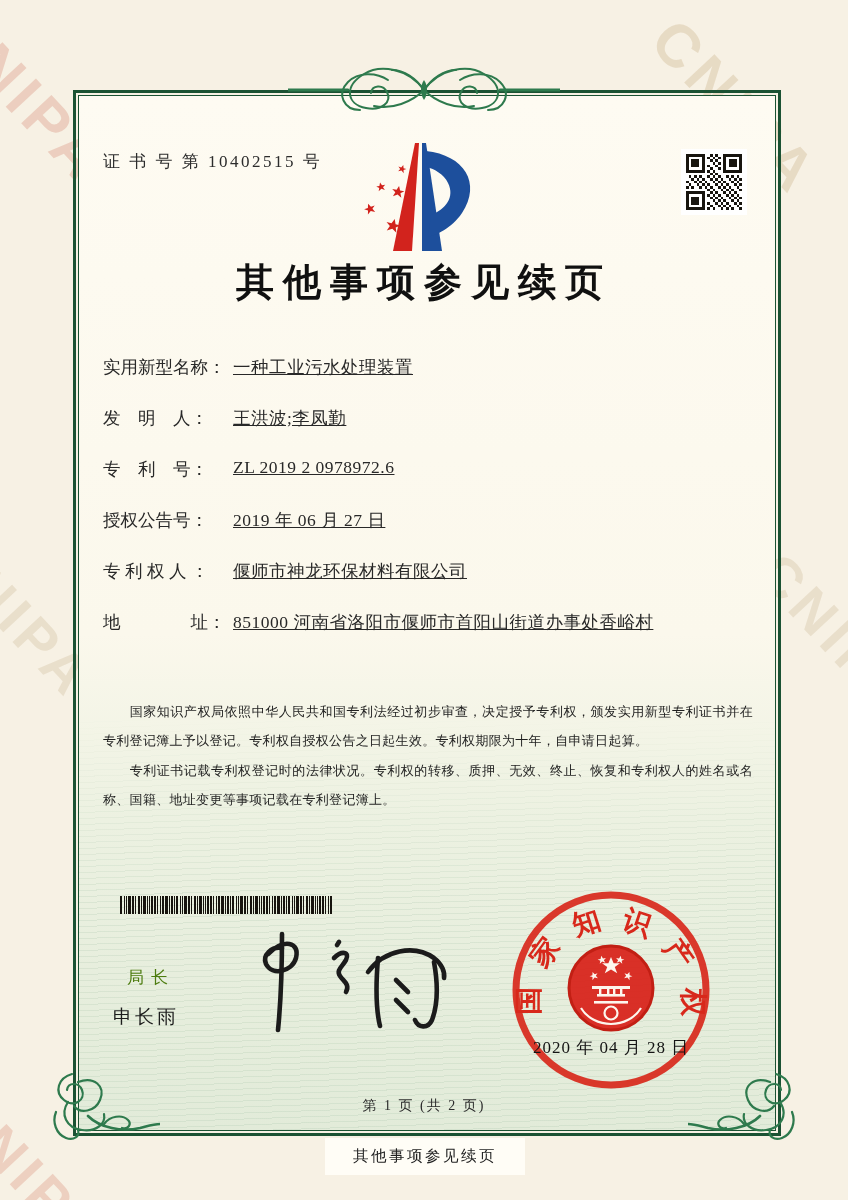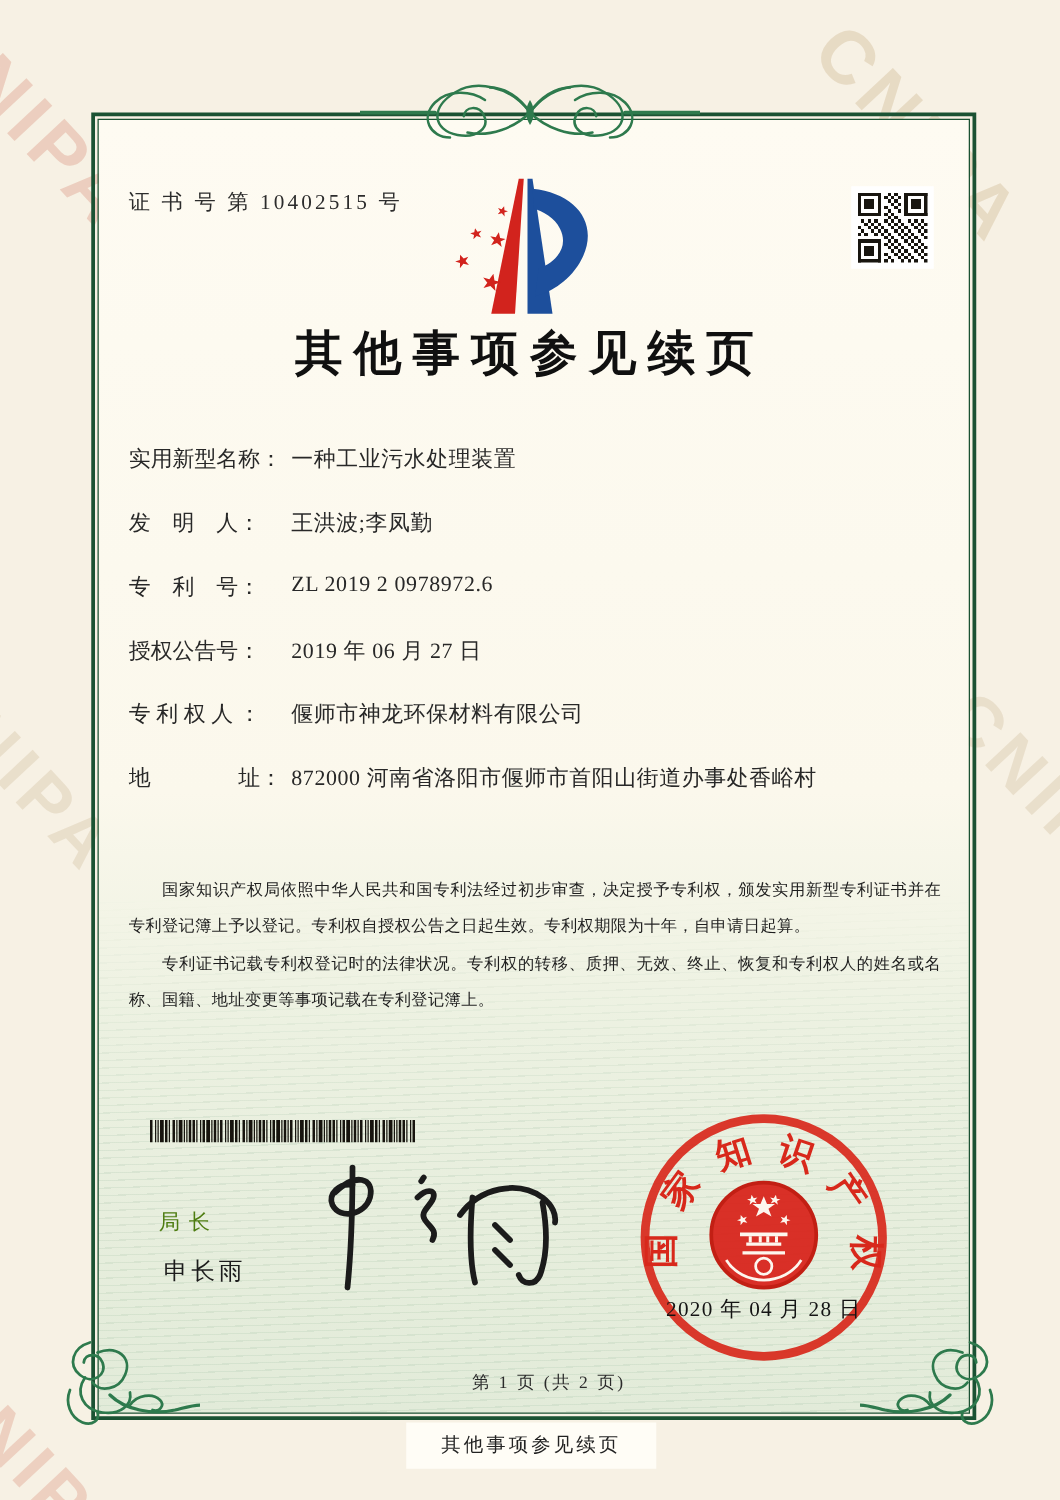--- a/index.html
+++ b/index.html
@@ -39,37 +39,37 @@
   .certno{position:absolute; left:103px; top:138px; font-size:17px; letter-spacing:2.5px; color:#2c2c2c;margin-top:12px;}
   .logo{position:absolute; left:356px; top:139px; width:138px; height:120px;}
   .qr-box{position:absolute; left:681px; top:149px; width:66px; height:66px; background:#fff; padding:0;}
   .qr-box svg{position:absolute; left:5px; top:5px; width:56px; height:56px;}
   .title{position:absolute; left:73px; width:702px; top:257px; text-align:center;
          font-size:38px; font-weight:bold; letter-spacing:9px; color:#101010;}
   
   .frow{position:absolute; left:103px; font-size:17.5px; white-space:nowrap; color:#282828;}
   .flabel{display:inline-block; width:130px; vertical-align:top;}
   .flabel.sp{letter-spacing:4.5px;}
-  .fvalue{letter-spacing:0.5px;}
+  .fvalue{letter-spacing:0.5px;text-decoration:underline;}
   .pair2{margin-left:46px;}
   .r1{top:355px}.r2{top:406px}.r3{top:457px}.r4{top:508px}.r5{top:559px}.r6{top:610px}.r7{top:661px}
   
   .paras{position:absolute; left:103px; top:697px; width:650px; font-size:13px;
          line-height:29.4px; text-align:justify; color:#1e1e1e;}
   .paras p{margin:0; text-indent:2.05em; letter-spacing:0.3px;}
   
   .barcode{position:absolute; left:120px; top:896px; width:216px; height:18px;}
   .signer-title{position:absolute; left:127px; top:966px; font-size:17px; letter-spacing:7px; color:#4d7c0f;}
-  .signer-name{position:absolute; left:131px; top:1004px; font-size:19px; letter-spacing:3px; color:#1c1c1c;}
+  .signer-name{position:absolute; left:113px; top:1004px; font-size:19px; letter-spacing:3px; color:#1c1c1c;}
   .sig{position:absolute; left:238px; top:928px; width:215px; height:112px;}
   .seal{position:absolute; left:509px; top:888px; width:204px; height:204px;}
   .seal-date{position:absolute; left:509px; top:1036px; width:204px; text-align:center;
              font-size:17px; color:#141414; letter-spacing:1px;}
   .pagenum{position:absolute; left:73px; width:702px; top:1097px; text-align:center;
-           font-size:14px; letter-spacing:2px; color:#2b2b2b;padding-left:15px;}
+           font-size:14px; letter-spacing:2px; color:#2b2b2b;}
   .contnote{position:absolute; left:325px; top:1138px; background:#fffdf6;
             padding:8px 28px; font-size:15.5px; letter-spacing:2.5px; color:#222;}
 </style>
 </head>
 <body>
 
 <div class="page">
 
   <div class="wm wm1">CNIPA</div>
   <div class="wm wm2">CNIPA</div>
@@ -273,21 +273,21 @@
   <div class="frow r3">
     <span class="flabel">专　利　号：</span><span class="fvalue">ZL 2019 2 0978972.6</span>
   </div>
   <div class="frow r4">
     <span class="flabel">授权公告号：</span><span class="fvalue">2019 年 06 月 27 日</span>
   </div>
   <div class="frow r5">
     <span class="flabel sp">专利权人：</span><span class="fvalue">偃师市神龙环保材料有限公司</span>
   </div>
   <div class="frow r6">
-    <span class="flabel">地　　　　址：</span><span class="fvalue">872000 河南省洛阳市偃师市首阳山街道办事处香峪村</span>
+    <span class="flabel">地　　　　址：</span><span class="fvalue">851000 河南省洛阳市偃师市首阳山街道办事处香峪村</span>
   </div>
 
   <div class="paras">
     <p>国家知识产权局依照中华人民共和国专利法经过初步审查，决定授予专利权，颁发实用新型专利证书并在专利登记簿上予以登记。专利权自授权公告之日起生效。专利权期限为十年，自申请日起算。</p>
     <p>专利证书记载专利权登记时的法律状况。专利权的转移、质押、无效、终止、恢复和专利权人的姓名或名称、国籍、地址变更等事项记载在专利登记簿上。</p>
   </div>
 
   <div class="barcode">
     <svg viewBox="0 0 216 18" preserveAspectRatio="none" style="width:100%;height:100%">
         <rect x="0" y="0" width="2" height="18" fill="#17140e"></rect>

